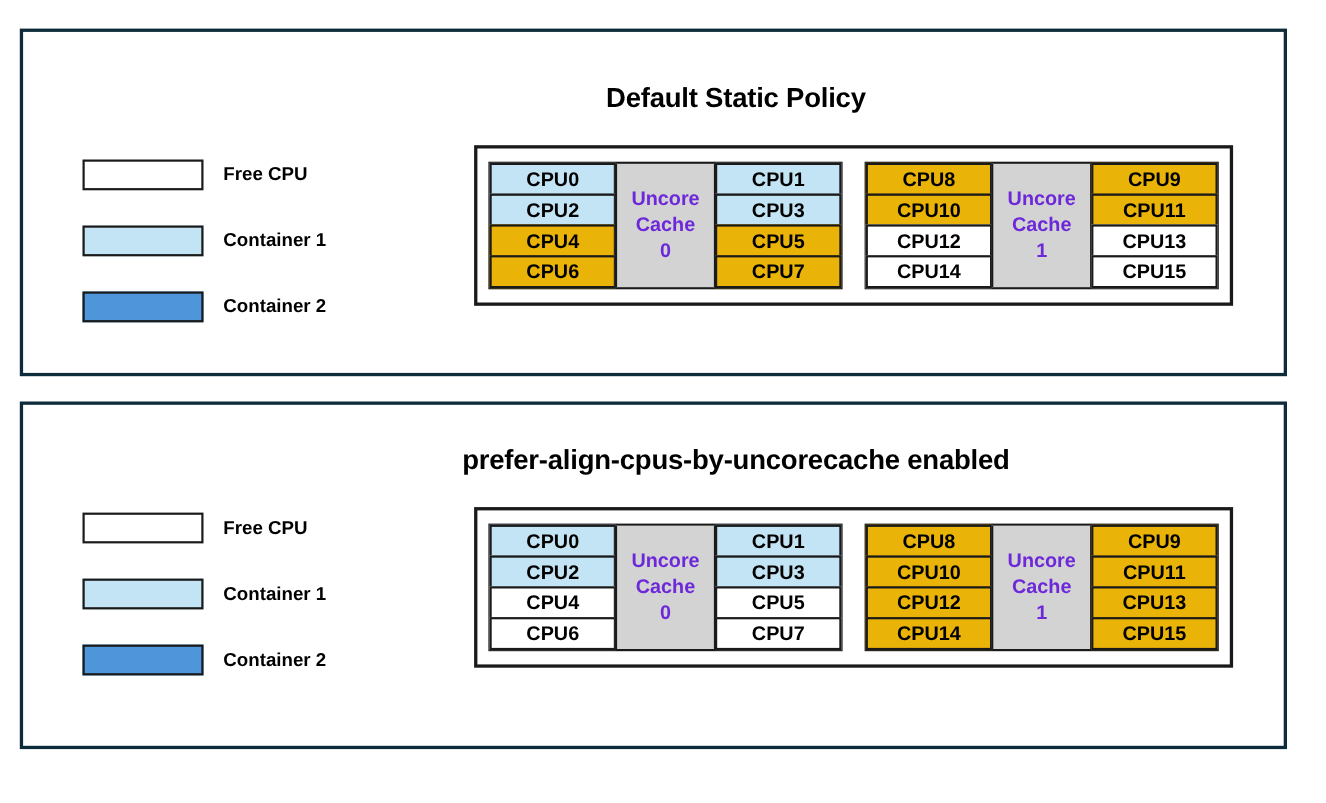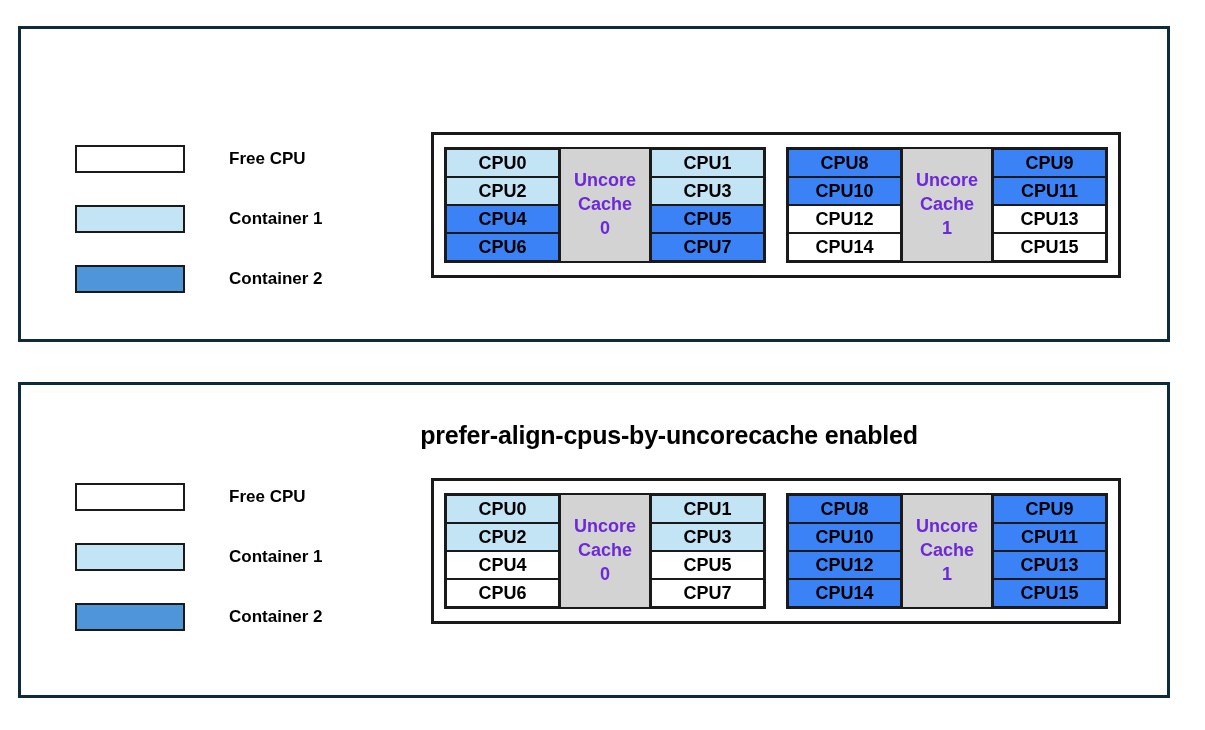--- a/index.html
+++ b/index.html
@@ -21,21 +21,21 @@
 
   
   .panel {
     position: absolute;
     left: 18px;
     width: 1152px;
     border: 3px solid #0d2b3a;
     background: #ffffff;
   }
   #panel-top    { top: 26px;  height: 316px; }
-  #panel-bottom { top: 382px; height: 316px; }
+  #panel-bottom { top: 365px; height: 316px; }
 
   
   .panel-title {
     position: absolute;
     left: 0;
     right: 0;
     text-align: center;
     font-weight: bold;
     color: #000000;
     letter-spacing: -0.2px;
@@ -65,21 +65,21 @@
     align-items: center;
     height: 60px;
   }
   .legend-swatch {
     width: 110px;
     height: 28px;
     border: 2px solid #1a1a1a;
     flex: 0 0 auto;
   }
   .legend-label {
-    margin-left: 44px;
+    margin-left: 18px;
     font-size: 17px;
     font-weight: bold;
     color: #000000;
     white-space: nowrap;
   }
 
   
   .diagram {
     position: absolute;
     border: 3px solid #1a1a1a;
@@ -110,21 +110,21 @@
     border: 2px solid #1a1a1a;
     margin: -1px;
     font-size: 18px;
     font-weight: bold;
     color: #000000;
     text-align: center;
     background: #ffffff;
   }
   .cpu-cell.free        { background: #ffffff; }
   .cpu-cell.container1  { background: #c3e4f4; }
-  .cpu-cell.container2  { background: #3b82f6; }
+  .cpu-cell.container2  { background: #eab308; }
 
   .uncore {
     width: 92px;
     background: #d3d3d3;
     border-left: 2px solid #1a1a1a;
     border-right: 2px solid #1a1a1a;
     display: flex;
     flex-direction: column;
     align-items: center;
     justify-content: center;
@@ -133,20 +133,21 @@
     color: #6d28d9;
     line-height: 1.32;
   }
 </style>
 </head>
 <body>
 
 <div class="page">
 
   <section class="panel" id="panel-top">
+    <h2 class="panel-title">Default Static Policy</h2>
 
     <div class="legend">
       <div class="legend-row">
         <span class="legend-swatch" style="background: rgb(255, 255, 255);"></span>
         <span class="legend-label">Free CPU</span>
       </div>
       <div class="legend-row">
         <span class="legend-swatch" style="background: rgb(195, 228, 244);"></span>
         <span class="legend-label">Container 1</span>
       </div>

